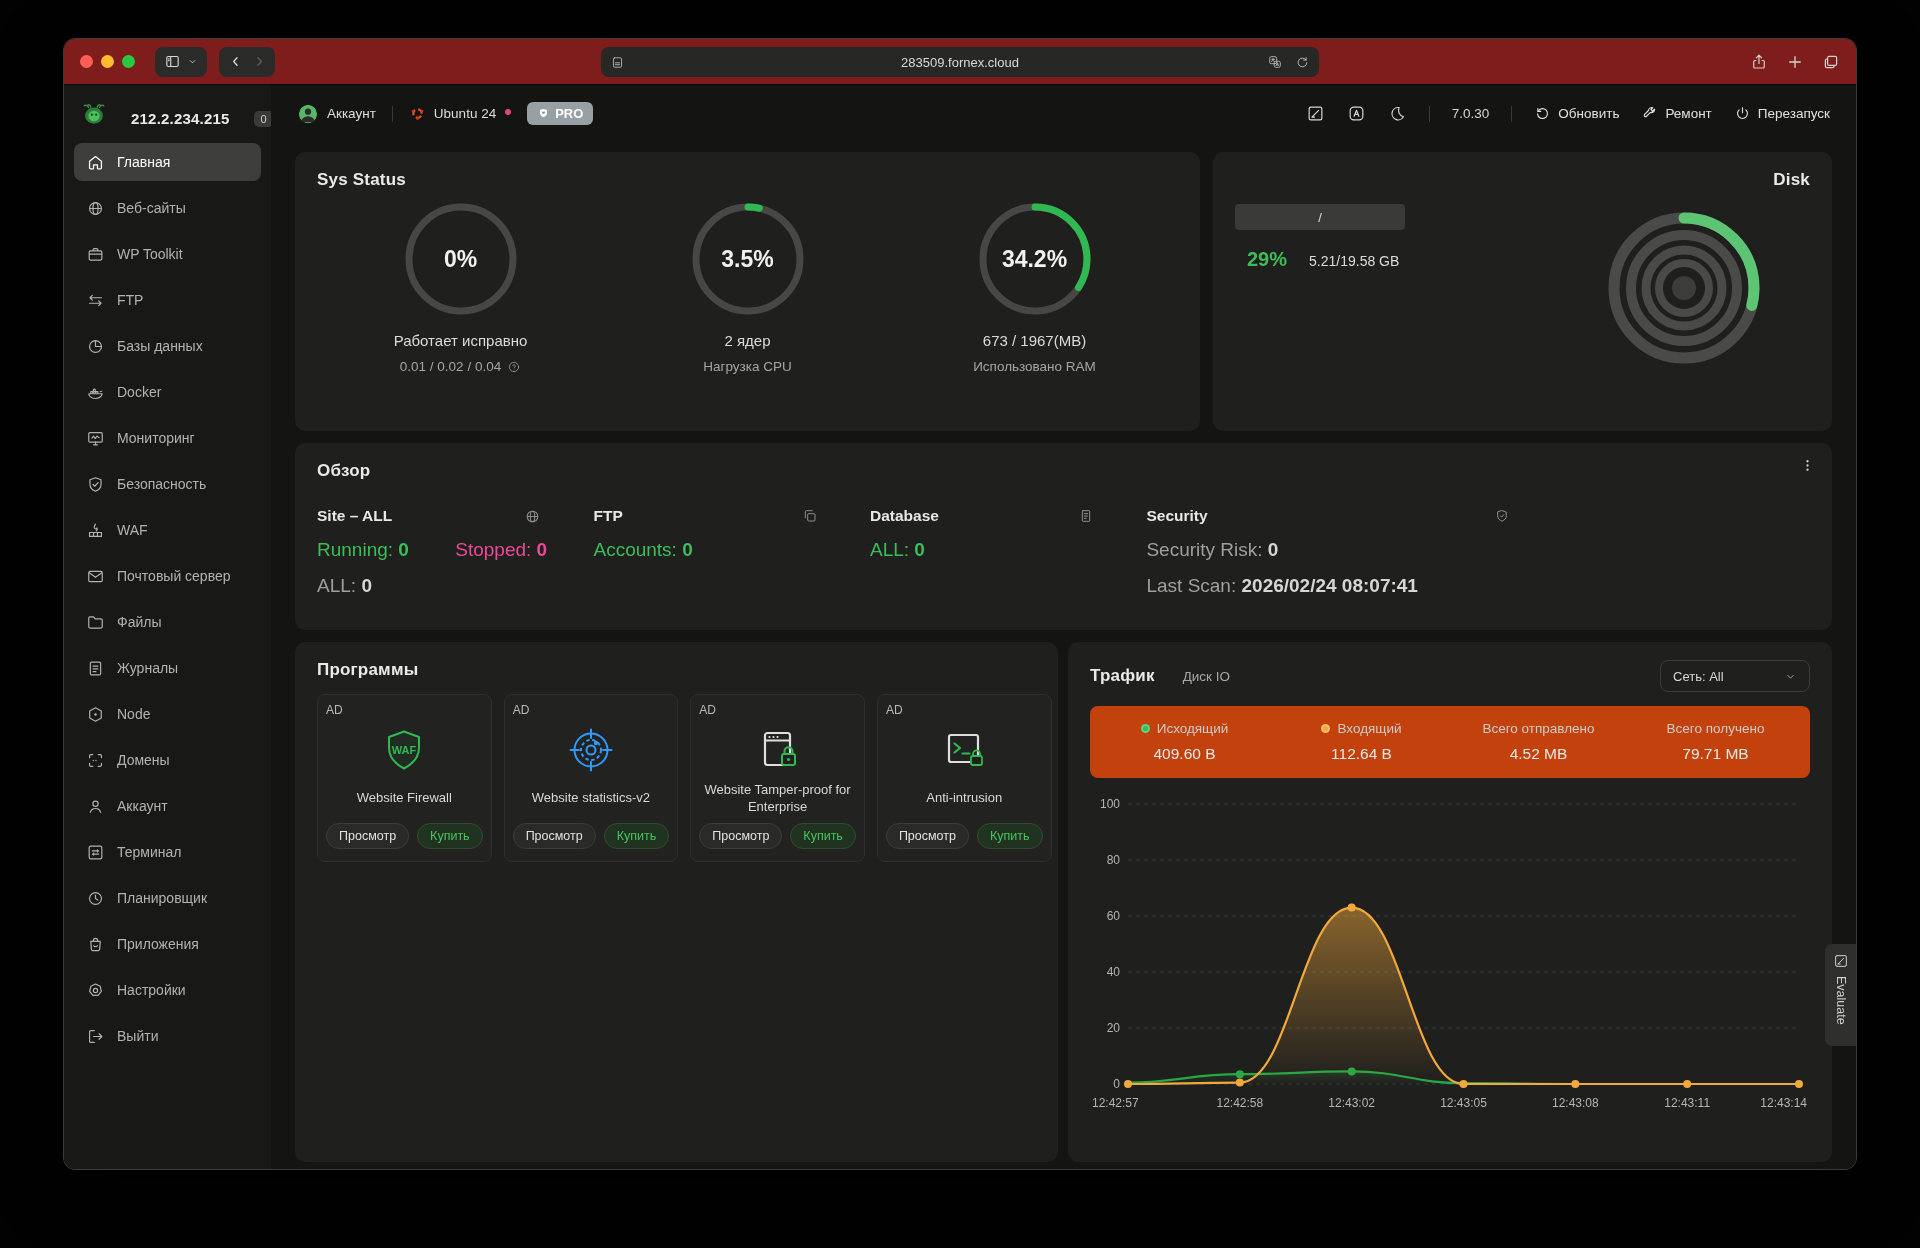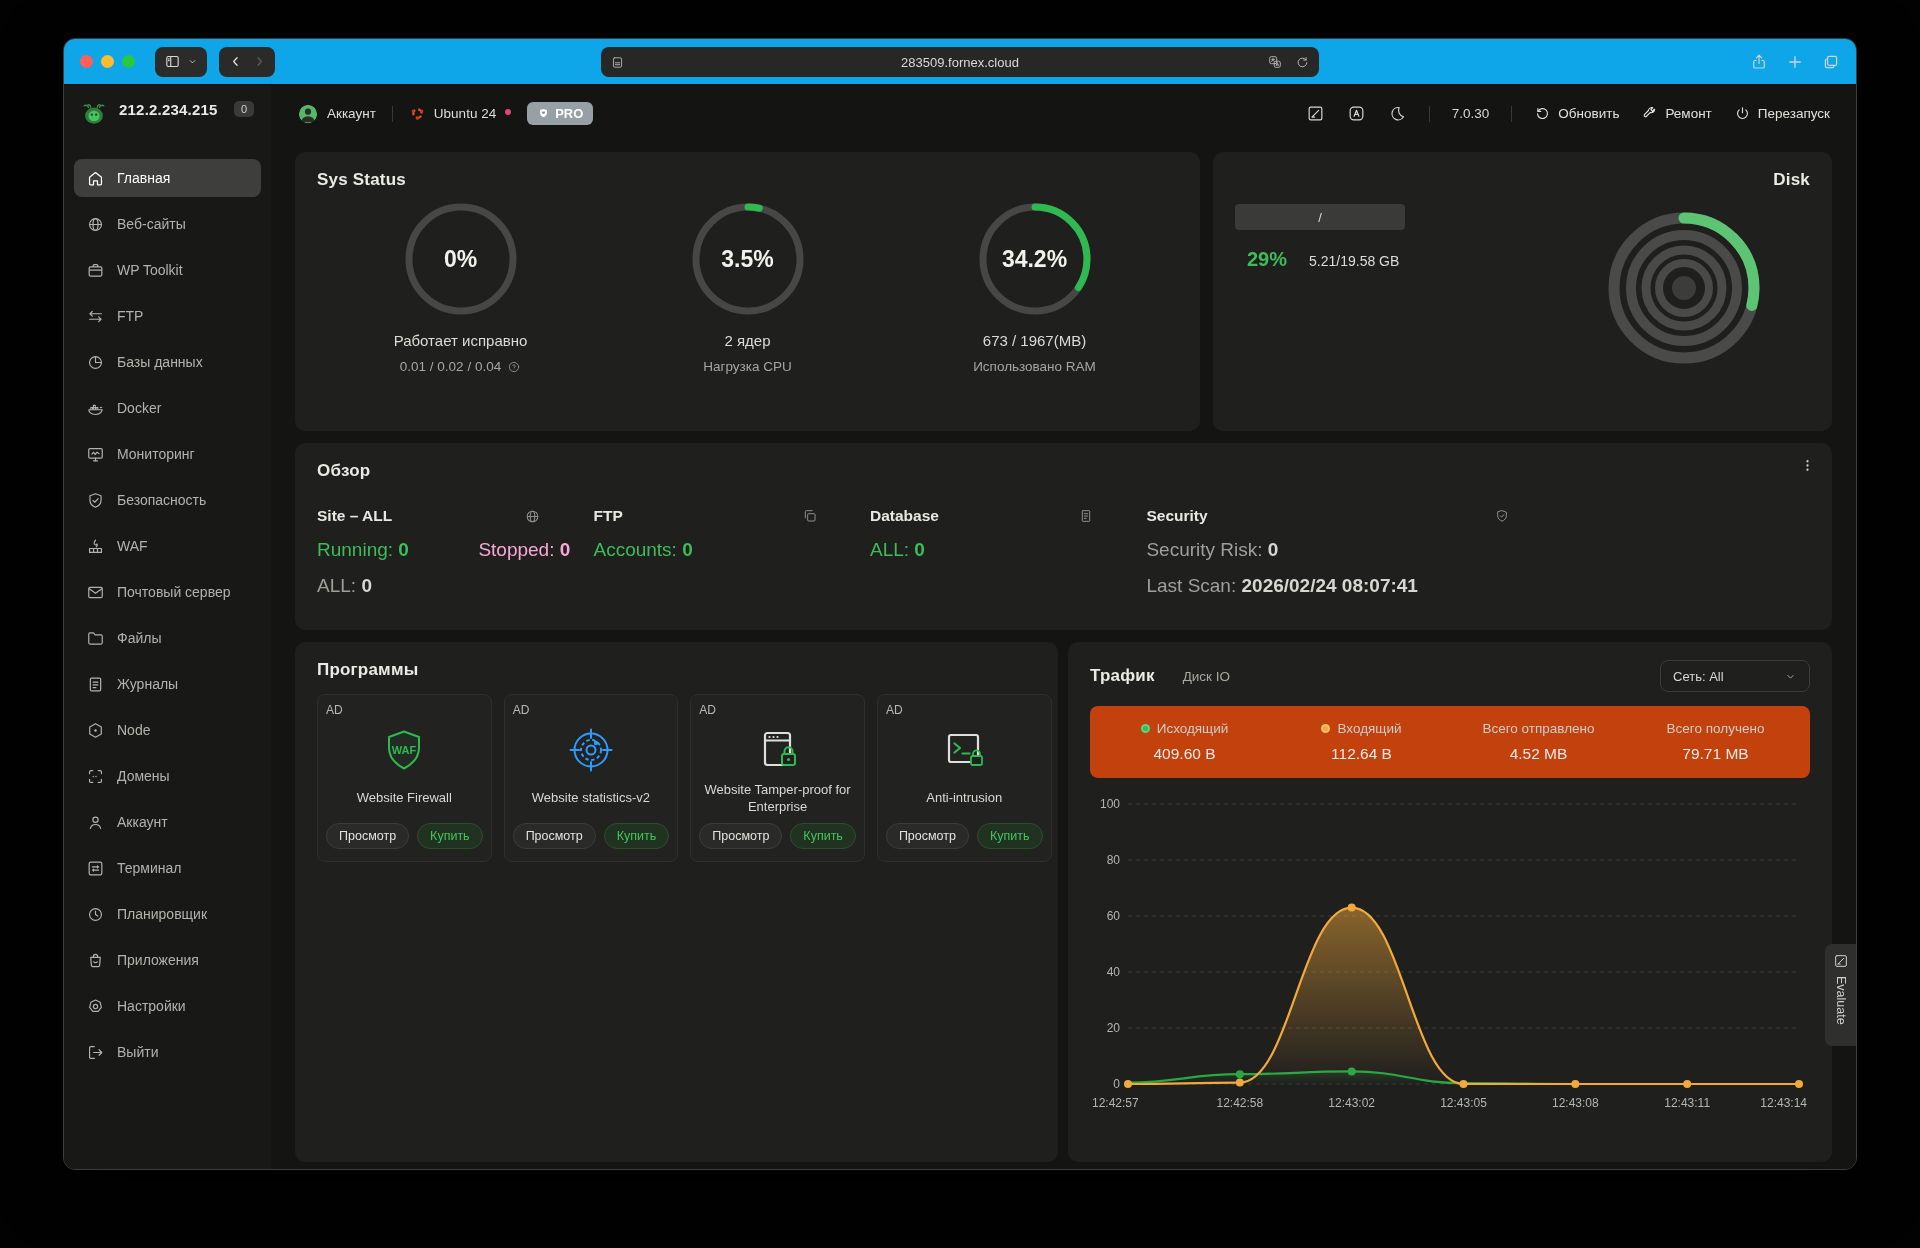--- a/index.html
+++ b/index.html
@@ -7,38 +7,38 @@
   svg.defs { position:absolute; width:0; height:0; }
   .icon { display:inline-flex; align-items:center; justify-content:center; }
   .icon svg { display:block; }
 
   
   .window { position:absolute; left:63px; top:38px; width:1794px; height:1132px;
             background:#161615; border:1px solid #3c3c3b; border-radius:12px; overflow:hidden;
             box-shadow:0 18px 60px rgba(0,0,0,.8); }
 
   
-  .titlebar { height:46px; background:#0ea5e9; display:flex; align-items:center; padding:0 16px; position:relative; border-bottom:1px solid #0c0c0b; }
+  .titlebar { height:46px; background:#7f1d1d; display:flex; align-items:center; padding:0 16px; position:relative; border-bottom:1px solid #0c0c0b; }
   .lights { display:flex; gap:8px; margin-right:20px; }
   .light { width:13px; height:13px; border-radius:50%; }
   .light.r{background:#ff5f57;} .light.y{background:#febc2e;} .light.g{background:#28c840;}
   .tb-pill { background:#2b2b2a; border-radius:8px; height:30px; display:flex; align-items:center; padding:0 9px; gap:6px; color:#d8d8d5; }
   .navgroup { margin-left:12px; gap:0; padding:0 4px; background:#2a2a29; }
   .navgroup .navbtn { width:24px; height:30px; display:flex; align-items:center; justify-content:center; color:#e2e2df; }
   .navgroup .navbtn.dim { color:#5d5d5b; }
   .urlfield { position:absolute; left:50%; top:8px; transform:translateX(-50%); width:718px; height:30px;
               background:#272726; border-radius:8px; display:flex; align-items:center; justify-content:center; color:#d9d9d6; font-size:13px; }
   .urlfield .lefticon { position:absolute; left:9px; color:#a9a9a6; }
   .urlfield .righticons { position:absolute; right:9px; display:flex; gap:12px; color:#b5b5b2; }
   .winactions { margin-left:auto; display:flex; gap:18px; color:#d3d3d0; }
 
   
   .app { display:flex; height:1085px; }
   .sidebar { width:207px; background:#181817; padding:16px 10px 0; flex:none; }
-  .server { display:flex; align-items:flex-start; gap:12px; padding:0 7px; margin-bottom:32px; }
+  .server { display:flex; align-items:flex-end; gap:24px; padding:0 7px; margin-bottom:16px; }
   .server .ip { font-size:15px; font-weight:bold; color:#eaeae7; letter-spacing:.2px; flex:1; }
   .server .badge { background:#3a3a39; color:#cfcfcc; font-size:11px; border-radius:5px; padding:2px 7px; }
   .menu { list-style:none; }
   .menu li { height:38px; margin-bottom:8px; display:flex; align-items:center; gap:12px; padding:0 12px;
              border-radius:8px; color:#b2b2af; font-size:14px; cursor:default; }
   .menu li .mi-icon { color:#b2b2af; }
   .menu li.active { background:#3e3e3d; color:#fff; }
   .menu li.active .mi-icon { color:#fff; }
 
   .main { flex:1; display:flex; flex-direction:column; background:#141413; min-width:0; }
@@ -80,21 +80,21 @@
   .disk-rings { margin-left:auto; margin-right:38px; margin-top:2px; }
 
   .overview-card { position:relative; height:187px; flex:none; }
   .kebab { position:absolute; top:14px; right:16px; color:#cfcfcc; }
   .ov-cols { display:grid; grid-template-columns:1fr 1fr 1fr 2.4fr; margin-top:26px; }
   .ov-col .ov-head { display:flex; align-items:center; justify-content:space-between; padding-right:52px; }
   .ov-col h3 { font-size:15.5px; font-weight:bold; color:#e8e8e5; }
   .ov-col .ov-ic { color:#8f8f8c; }
   .ov-line { margin-top:14px; font-size:19px; color:#9f9f9c; display:flex; }
   .ov-line .half { width:50%; }
-  .gr { color:#3dbd58; } .rd { color:#f9a8d4;text-align:center; }
+  .gr { color:#3dbd58; } .rd { color:#ec4899; }
   .ov-line b { font-weight:bold; }
   .ov-line .wv { color:#d6d6d3; }
 
   .row3 { display:flex; gap:10px; flex:1; min-height:0; }
   .programs-card { width:763px; flex:none; display:flex; flex-direction:column; }
   .prog-grid { display:grid; grid-template-columns:repeat(4,1fr); gap:12px; margin-top:14px; }
   .prog { background:#222221; border:1px solid #2f2f2e; border-radius:8px; height:168px; padding:8px 8px 12px;
           display:flex; flex-direction:column; align-items:center; }
   .prog .ad { align-self:flex-start; font-size:12px; color:#b9b9b6; }
   .prog .picon { flex:1; display:flex; align-items:center; }

